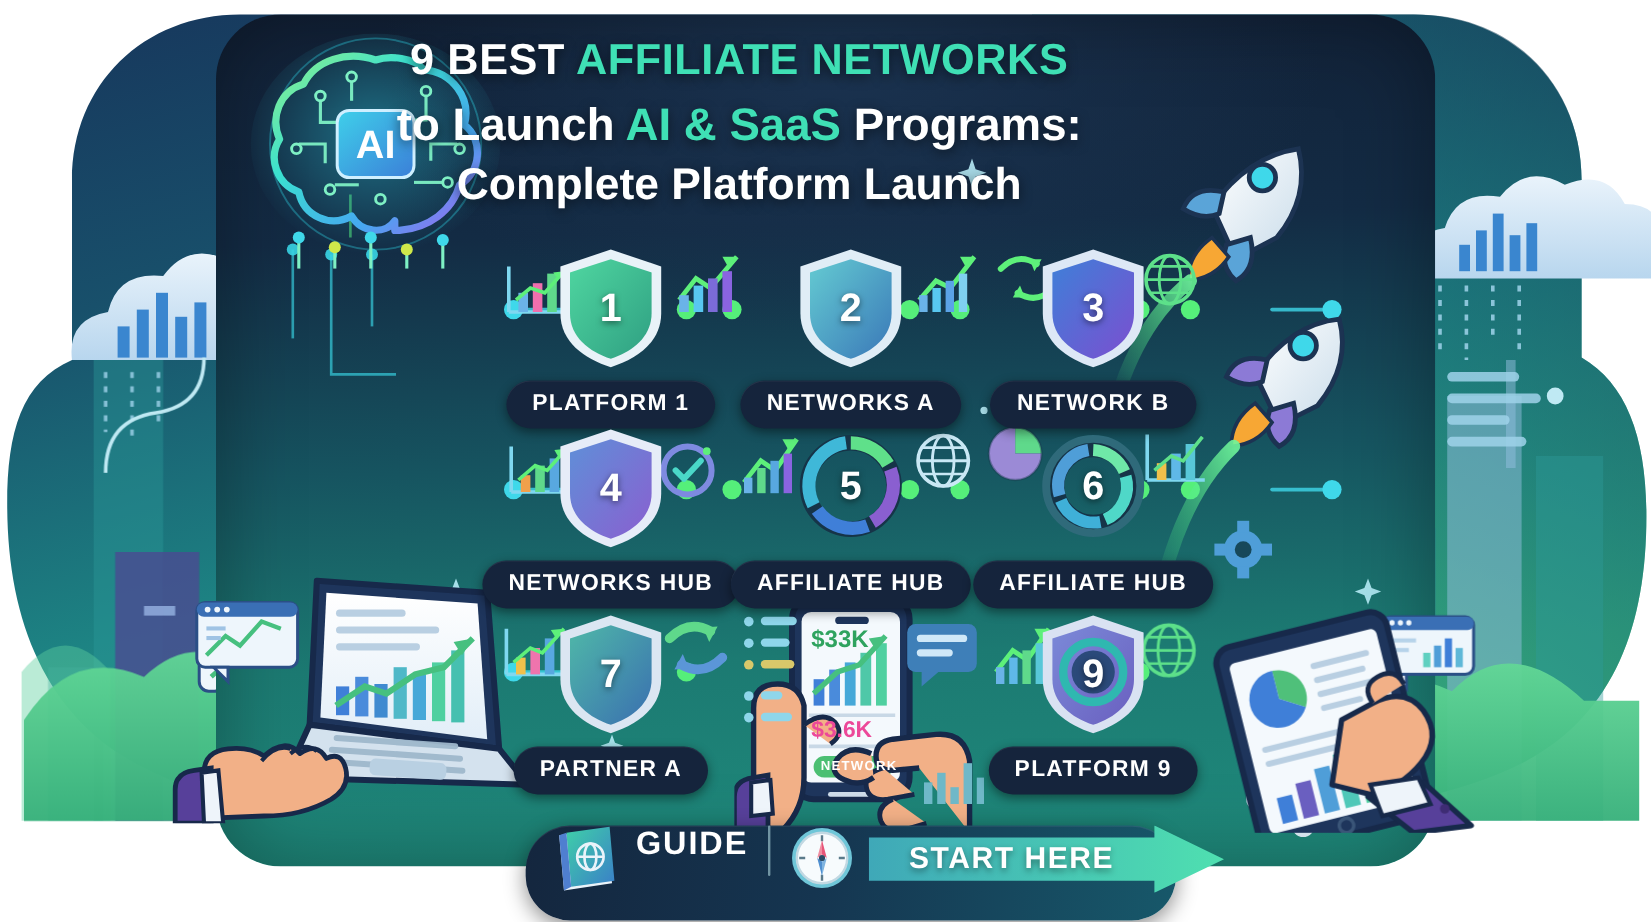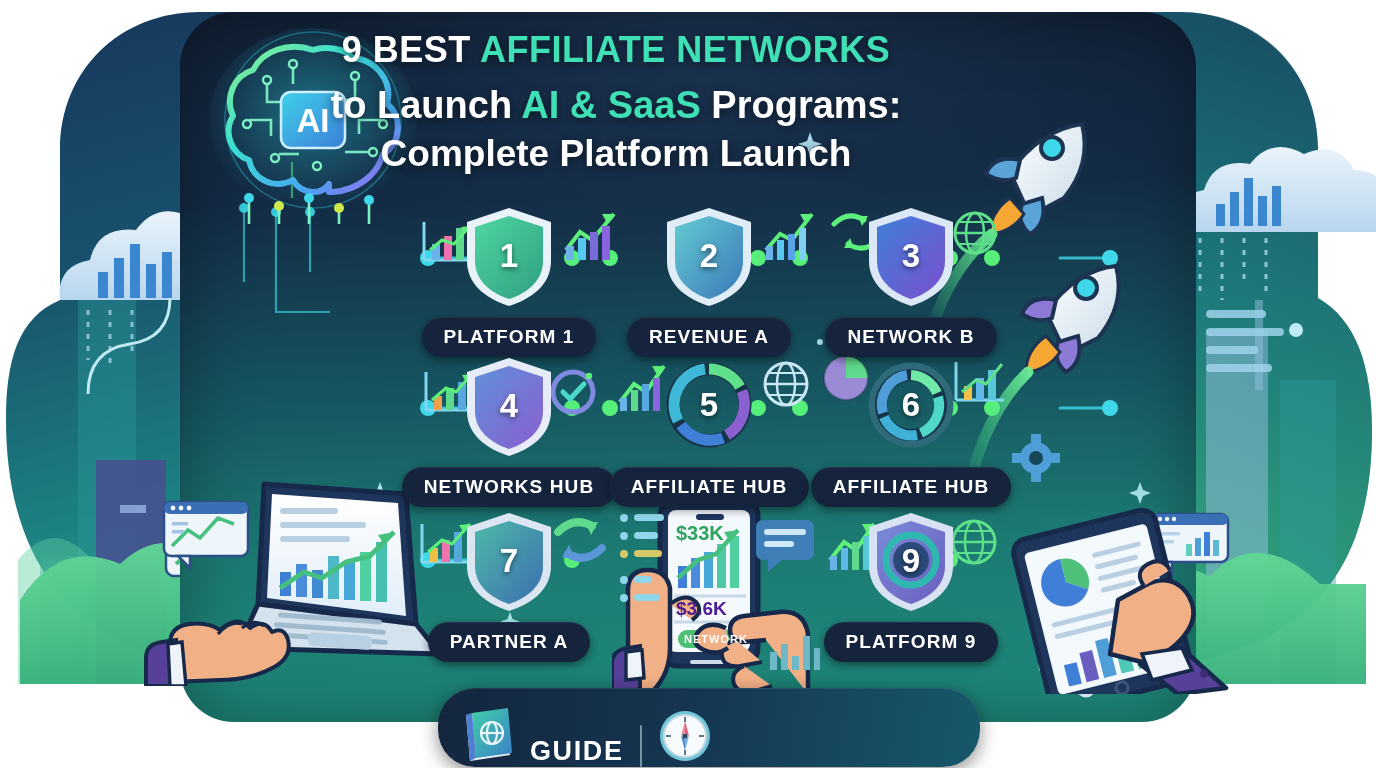--- a/index.html
+++ b/index.html
@@ -56,21 +56,21 @@
     box-shadow:0 3px 9px rgba(0,0,0,.45), inset 0 1px 0 rgba(255,255,255,.07);white-space:nowrap;}
 
   
   .mini{position:absolute;z-index:5;}
   .mini svg{display:block;}
 
   
   #cta{position:absolute;left:438px;top:688px;width:542px;height:79px;z-index:7;
     border-radius:37px;background:linear-gradient(100deg,#14263e 0%,#153550 45%,#17586a 100%);
     box-shadow:0 5px 18px rgba(0,0,0,.45), inset 0 1px 0 rgba(255,255,255,.08);
-    display:flex;align-items:flex-end;padding:0 22px;box-sizing:border-box;gap:12px;}
+    display:flex;align-items:flex-start;padding:0 22px;box-sizing:border-box;gap:12px;}
   #cta .book{flex:0 0 auto;}
   .cta-label{color:#ffffff;font-size:27px;font-weight:bold;letter-spacing:1.6px;}
   .divider{width:2px;height:42px;background:rgba(190,230,235,.55);border-radius:1px;flex:0 0 auto;margin:0 4px;}
   .compass{flex:0 0 auto;}
   .startwrap{position:relative;flex:1 1 auto;height:56px;}
   .startwrap svg{position:absolute;left:0;top:0;}
   .start-text{position:absolute;left:34px;top:50%;transform:translateY(-50%);
     color:#ffffff;font-size:25px;font-weight:bold;letter-spacing:1.3px;text-shadow:0 2px 5px rgba(0,0,0,.4);}
 
   
@@ -732,21 +732,21 @@
             <linearGradient id="sg2" x1="0" y1="0" x2="1" y2="1">
           <stop offset="0%" stop-color="#64cbd2"></stop>
               <stop offset="100%" stop-color="#3a78b8"></stop>
             </linearGradient>
           </defs>
         <path d="M48,3 L90,17 L90,56 C90,80 70,94 48,101 C26,94 6,80 6,56 L6,17 Z" fill="#e0edf6"></path>
         <path d="M48,11 L82,22 L82,56 C82,76 66,88 48,94 C30,88 14,76 14,56 L14,22 Z" fill="url(#sg2)"></path>
       </svg>
       <div class="num">2</div>
     </div>
-    <div class="pill">REVENUE A</div>
+    <div class="pill">NETWORKS A</div>
   </div>
 
   <div class="node" style="left:796px;top:205px;">
     <div class="badge">
       <svg width="96" height="104" viewBox="0 0 96 104" xmlns="http://www.w3.org/2000/svg">
         <defs>
             <linearGradient id="sg3" x1="0" y1="0" x2="1" y2="1">
           <stop offset="0%" stop-color="#3f7fd8"></stop>
               <stop offset="100%" stop-color="#7b4fd0"></stop>
             </linearGradient>
@@ -930,21 +930,21 @@
       </g>
 
       <g>
         <path d="M196,200 L196,140 q-4,-24 -28,-22 l-36,4 q-14,2 -14,14 q0,12 14,12 l22,-2" fill="#f2b087" stroke="#17294a" stroke-width="4.5" stroke-linejoin="round"></path>
         <path d="M124,146 q-16,4 -14,16 q2,12 18,10 l22,-4" fill="#f2b087" stroke="#17294a" stroke-width="4"></path>
         <path d="M132,172 q-14,6 -10,18 q4,10 18,8 l20,-6" fill="#f2b087" stroke="#17294a" stroke-width="4"></path>
         <path d="M114,134 q-18,-8 -28,4 q-8,12 6,18 q12,6 24,-2" fill="#f2b087" stroke="#17294a" stroke-width="4.5"></path>
       </g>
     </svg>
     <div class="phone-txt" style="left:64px;top:28px;color:#2fa35f;font-size:20px;">$33K</div>
-    <div class="phone-txt" style="left:64px;top:104px;color:#4c1d95;font-size:19px;">$3.6K</div>
+    <div class="phone-txt" style="left:64px;top:104px;color:#ec4899;font-size:19px;">$3.6K</div>
     <div class="phone-txt" style="left:72px;top:139px;color:#ffffff;font-size:11px;letter-spacing:1px;">NETWORK</div>
   </div>
 
   <div class="device" style="left:1000px;top:494px;">
     <svg width="340" height="200" viewBox="0 0 340 200" xmlns="http://www.w3.org/2000/svg">
 
       <g>
         <rect x="152" y="20" width="76" height="48" rx="7" fill="#eef6fc" stroke="#2b4f86" stroke-width="2.5"></rect>
         <rect x="152" y="20" width="76" height="11" rx="5" fill="#3a6fb5"></rect>
         <circle cx="160" cy="25" r="2.2" fill="#eef6fc"></circle>
@@ -1030,15 +1030,27 @@
           <line x1="8" y1="27" x2="13" y2="27"></line>
             <line x1="41" y1="27" x2="46" y2="27"></line>
         </g>
         <path d="M27,12 L31,27 L27,24 Z" fill="#e8567a"></path>
         <path d="M27,42 L23,27 L27,30 Z" fill="#4f8fd0"></path>
         <path d="M27,12 L23,27 L27,24 Z" fill="#f08ca0"></path>
         <path d="M27,42 L31,27 L27,30 Z" fill="#7fb4e0"></path>
         <circle cx="27" cy="27" r="2.6" fill="#2b4a66"></circle>
       </svg>
     </div>
+    <div class="startwrap">
+      <svg width="300" height="56" viewBox="0 0 300 56" xmlns="http://www.w3.org/2000/svg">
+        <defs>
+            <linearGradient id="gArrow" x1="0" y1="0" x2="1" y2="0">
+          <stop offset="0%" stop-color="#3fa8b8"></stop>
+              <stop offset="100%" stop-color="#4fe0b0"></stop>
+            </linearGradient>
+          </defs>
+        <path d="M0,10 L238,10 L238,0 L296,28 L238,56 L238,46 L0,46 Z" fill="url(#gArrow)"></path>
+      </svg>
+      <div class="start-text">START HERE</div>
+    </div>
   </div>
 
 </div>
 
 </body></html>

